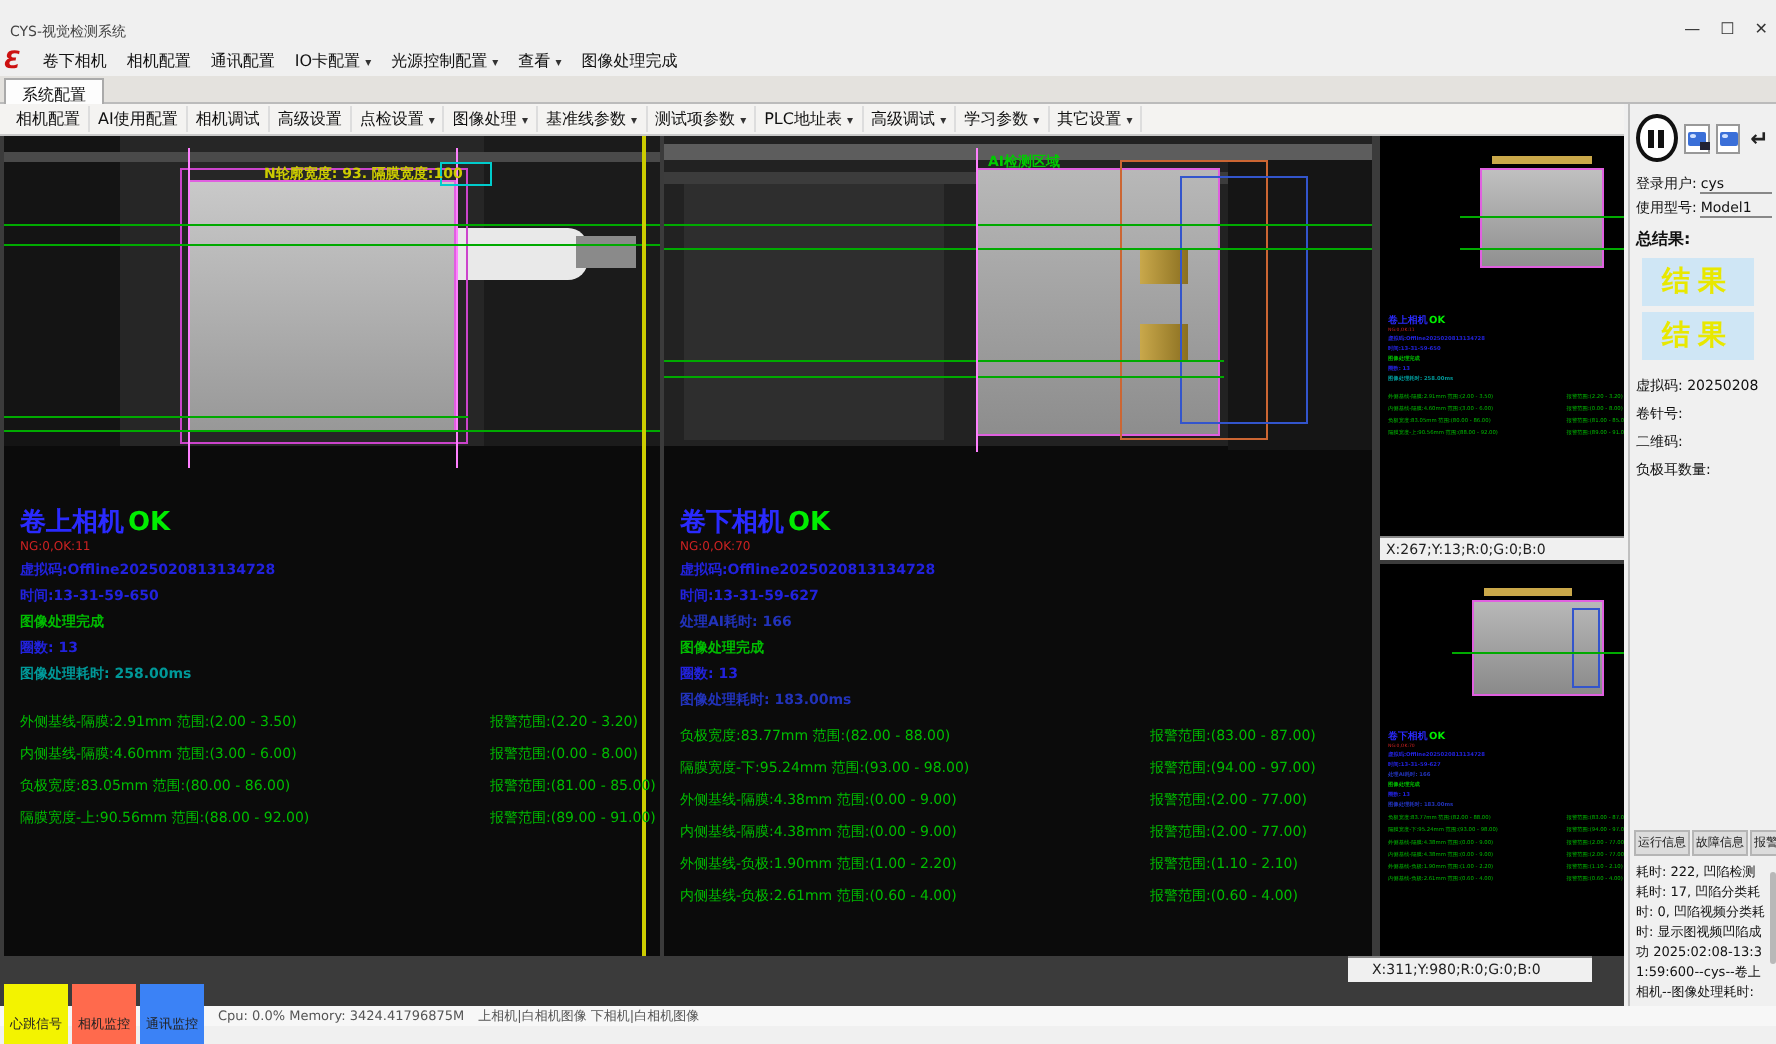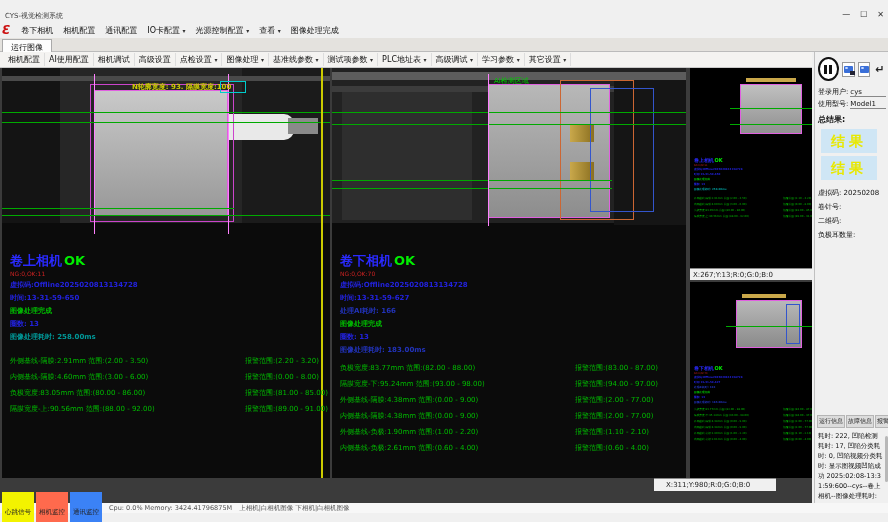--- a/index.html
+++ b/index.html
@@ -103,21 +103,21 @@
 
         <span class="menu-item"><span>光源控制配置</span> <span class="arr">▾</span></span>
 
         <span class="menu-item"><span>查看</span> <span class="arr">▾</span></span>
 
         <span class="menu-item"><span>图像处理完成</span> <span class="arr"></span></span>
       </div>
   </div>
 
   <div class="tabrow">
-    <div class="doc-tab">运行图像</div>
+    <div class="doc-tab">系统配置</div>
   </div>
 
   <div class="toolbar">
     <div style="display:flex;">
 
         <span class="tool-item"><span>相机配置</span> <span class="arr"></span></span>
 
         <span class="tool-item"><span>AI使用配置</span> <span class="arr"></span></span>
 
         <span class="tool-item"><span>相机调试</span> <span class="arr"></span></span>
@@ -206,21 +206,21 @@
       <div class="shape" style="left:156px;top:16px;width:122px;height:134px;background:linear-gradient(180deg,#b8b8b8,#8d8d8d);border:1px solid #e060e0;"></div>
       <div class="shape" style="left:238px;top:56px;width:24px;height:18px;background:linear-gradient(90deg,#c9a84b,#8a6f20);"></div>
       <div class="shape" style="left:238px;top:94px;width:24px;height:18px;background:linear-gradient(90deg,#c9a84b,#8a6f20);"></div>
       <div class="shape" style="left:228px;top:12px;width:74px;height:140px;border:1px solid #cc6633;"></div>
       <div class="shape" style="left:258px;top:20px;width:64px;height:124px;border:1px solid #3355cc;"></div>
       <div class="shape" style="left:0;top:44px;width:354px;height:1px;background:#00aa00;"></div>
       <div class="shape" style="left:0;top:56px;width:354px;height:1px;background:#00aa00;"></div>
       <div class="shape" style="left:0;top:112px;width:280px;height:1px;background:#00aa00;"></div>
       <div class="shape" style="left:0;top:120px;width:280px;height:1px;background:#00aa00;"></div>
       <div class="shape" style="left:156px;top:6px;width:1px;height:152px;background:#ff80ff;"></div>
-      <div class="annot-g" style="left:162px;top:8px;">AI检测区域</div>
+      <div class="annot-g" style="left:162px;top:8px;font-weight:bold;">AI检测区域</div>
 
       <div class="ov" id="mv-text" style="top:182px;width:348px;">
         <div><span class="ov-cam">卷下相机</span><span class="ov-ok">OK</span></div>
         <div class="ov-ng">NG:0,OK:70</div>
         <div class="ov-blue">虚拟码:Offline2025020813134728</div>
         <div class="ov-blue">时间:13-31-59-627</div>
         <div class="ov-navy">处理AI耗时: 166</div>
         <div class="ov-green">图像处理完成</div>
         <div class="ov-blue">圈数: 13</div>
         <div class="ov-navy">图像处理耗时: 183.00ms</div>
@@ -339,21 +339,21 @@
               <span class="meas-a">报警范围:(1.10 - 2.10)</span>
             </div>
 
             <div class="meas-row">
               <span class="meas-m">内侧基线-负极:2.61mm 范围:(0.60 - 4.00)</span>
               <span class="meas-a">报警范围:(0.60 - 4.00)</span>
             </div>
           </div>
       </div>
     </div>
-    <div class="view-bar" style="left:654px;top:410px;width:122px;height:13px;padding-left:12px;">X:311;Y:980;R:0;G:0;B:0</div>
+    <div class="view-bar" style="left:674px;top:410px;width:122px;height:13px;padding-left:12px;">X:311;Y:980;R:0;G:0;B:0</div>
   </div>
 
   <div class="rpanel">
     <div class="rp-buttons">
       <div class="btn-circle">
           <i></i>
           <i></i>
         </div>
       <div class="btn-sq">
           <span class="icon-img">

